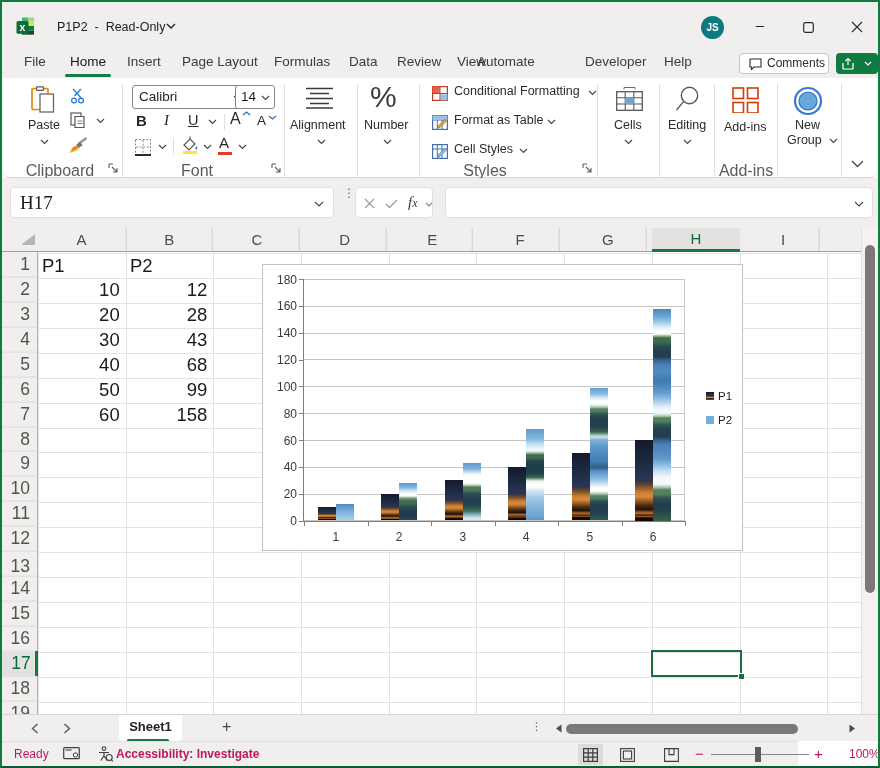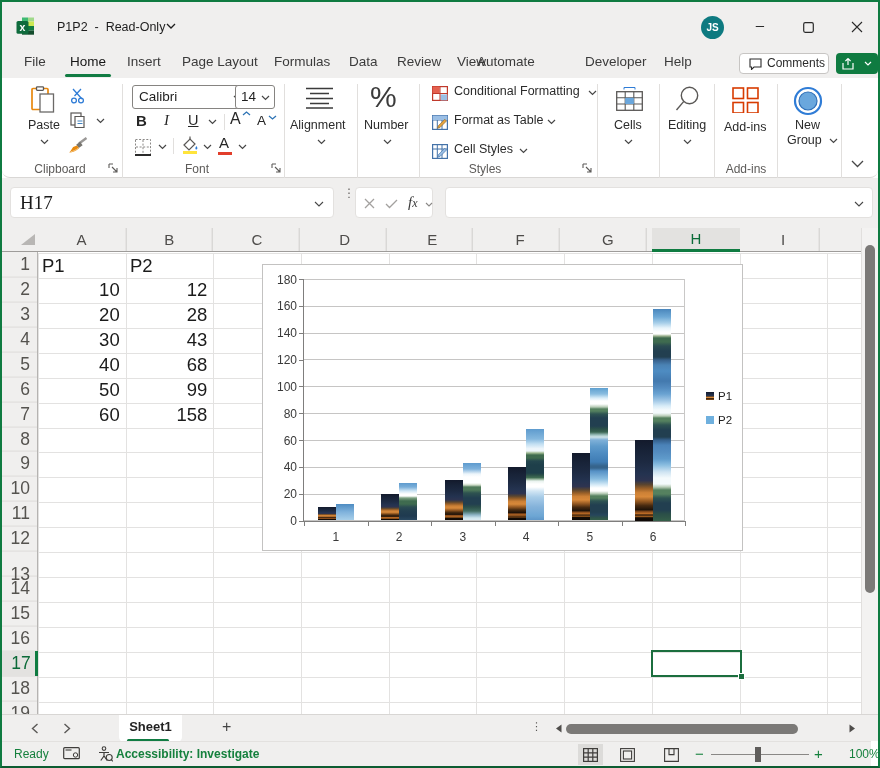--- a/index.html
+++ b/index.html
@@ -25,21 +25,21 @@
   .mtab { position:absolute; top:0; height:30px; line-height:28px; font-size:13.5px; color:#3b3b3b; }
   .mtab.active { color:#161616; font-weight:400; }
   #home-underline { position:absolute; left:63px; top:26px; width:46px; height:3px; background:#117c43; border-radius:2px; }
   #comments-btn { position:absolute; left:737px; top:5px; width:90px; height:21px; background:#fff;
     border:1px solid #c7c5c3; border-radius:4px; font-size:12px; color:#2b2b2b; line-height:19px; }
   #share-btn { position:absolute; left:834px; top:5px; width:42px; height:21px; background:#0f7b41; border-radius:4px; }
   
   #ribbon { position:absolute; left:2px; top:78px; width:876px; height:100px; background:#fff;
     border-bottom:1px solid #d9d7d5; border-radius:0 0 8px 8px; }
   .rdiv { position:absolute; top:6px; height:150px; width:1px; background:#e1dfdd; }
-  .glabel { position:absolute; top:84px; font-size:12px; color:#5d5b59; text-align:center; }
+  .glabel { position:absolute; top:84px; font-size:16px; color:#5d5b59; text-align:center; }
   .launcher { position:absolute; top:85px; width:11px; height:11px; }
   .rtext { position:absolute; font-size:12.5px; color:#2b2b2b; }
   svg { display:block; }
   .combo { position:absolute; background:#fff; border:1px solid #868481; border-radius:3px; }
   
   #fstrip { position:absolute; left:2px; top:178px; width:876px; height:50px; background:#f0efee; }
   #namebox { position:absolute; left:8px; top:9px; width:324px; height:31px; background:#fff;
     border:1px solid #e3e1df; border-radius:4px; }
   #namebox .ntext { position:absolute; left:9px; top:4px; font-family:"Liberation Serif",serif; font-size:19px; color:#1c1c1c; }
   #fxbox { position:absolute; left:353px; top:9px; width:78px; height:31px; background:#fff;
@@ -104,22 +104,22 @@
   #vthumb { position:absolute; left:3px; top:17px; width:10px; height:348px; background:#7b7977; border-radius:5px; }
   .sarrow { position:absolute; left:3px; width:0; height:0; }
   
   #tabbar { position:absolute; left:2px; top:714px; width:876px; height:27px; background:#f0efee;
     border-top:1px solid #d8d6d4; }
   #sheettab { position:absolute; left:117px; top:0px; width:63px; height:27px; background:#fff;
     border-radius:0 0 5px 5px; text-align:center; font-size:13px; font-weight:700; color:#232323; line-height:24px; }
   #sheetline { position:absolute; left:125px; top:24px; width:42px; height:3px; background:#117c43; border-radius:2px; }
   #hthumb { position:absolute; left:564px; top:8.5px; width:232px; height:10px; background:#7b7977; border-radius:5px; }
   
-  #statusbar { position:absolute; left:2px; top:741px; width:869px; height:25px; background:#f0efee;
-    border-top:1px solid #e3e1df; font-size:12px; color:#15803d; }
+  #statusbar { position:absolute; left:2px; top:741px; width:796px; height:25px; background:#f0efee;
+    border-top:1px solid #e3e1df; font-size:12px; color:#be185d; }
   #statusbar .st { position:absolute; top:5px; }
   #viewnormal { position:absolute; left:576px; top:2px; width:25px; height:21px; background:#dcdbd9; }
   #zoomline { position:absolute; left:709px; top:12px; width:98px; height:1px; background:#8a8886; }
   #zoomthumb { position:absolute; left:753px; top:5px; width:6px; height:15px; background:#5f5d5b; }
 </style>
 </head>
 <body>
 <div id="titlebar">
   <svg width="20" height="20" viewBox="0 0 20 20" style="position:absolute;left:14px;top:15px">
     <rect x="6" y="0.5" width="6" height="4" fill="#3fba72"></rect>
@@ -413,21 +413,21 @@
 <div class="rhl" style="top:49.9px;">3</div>
 <div class="rhl" style="top:74.8px;">4</div>
 <div class="rhl" style="top:99.7px;">5</div>
 <div class="rhl" style="top:124.7px;">6</div>
 <div class="rhl" style="top:149.6px;">7</div>
 <div class="rhl" style="top:174.5px;">8</div>
 <div class="rhl" style="top:199.4px;">9</div>
 <div class="rhl" style="top:224.4px;">10</div>
 <div class="rhl" style="top:249.3px;">11</div>
 <div class="rhl" style="top:274.2px;">12</div>
-<div class="rhl" style="top:310px;">13</div>
+<div class="rhl" style="top:302px;">13</div>
 <div class="rhl" style="top:324.1px;">14</div>
 <div class="rhl" style="top:349.0px;">15</div>
 <div class="rhl" style="top:373.9px;">16</div>
 <div class="rhl" style="top:423.8px;">18</div>
 <div class="rhl" style="top:448.7px;">19</div>
 </div>
 <div id="rsel">17</div>
 <div id="gridlines"></div>
 <div class="cell" style="left:40px;top:25.5px;">P1</div>
 <div class="cell" style="left:128px;top:25.5px;">P2</div>

